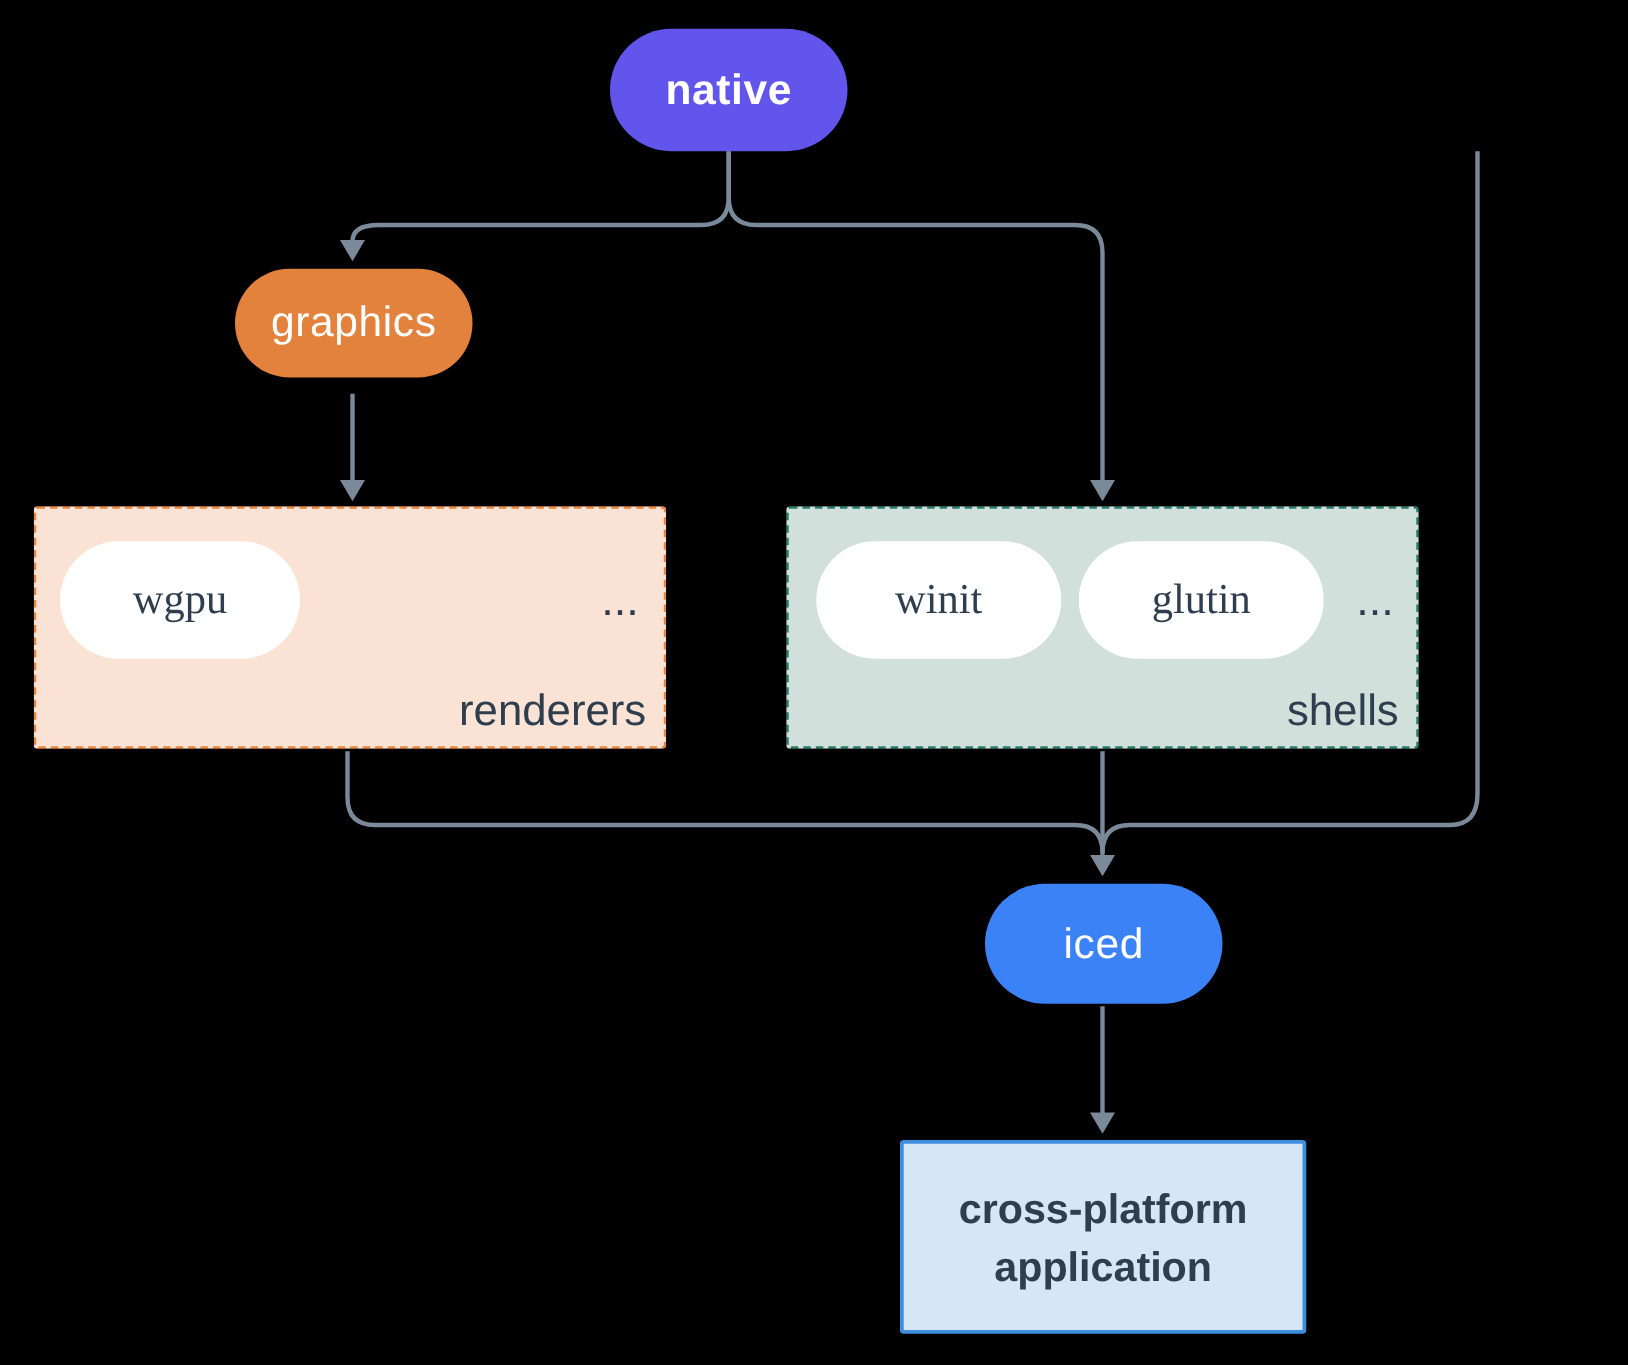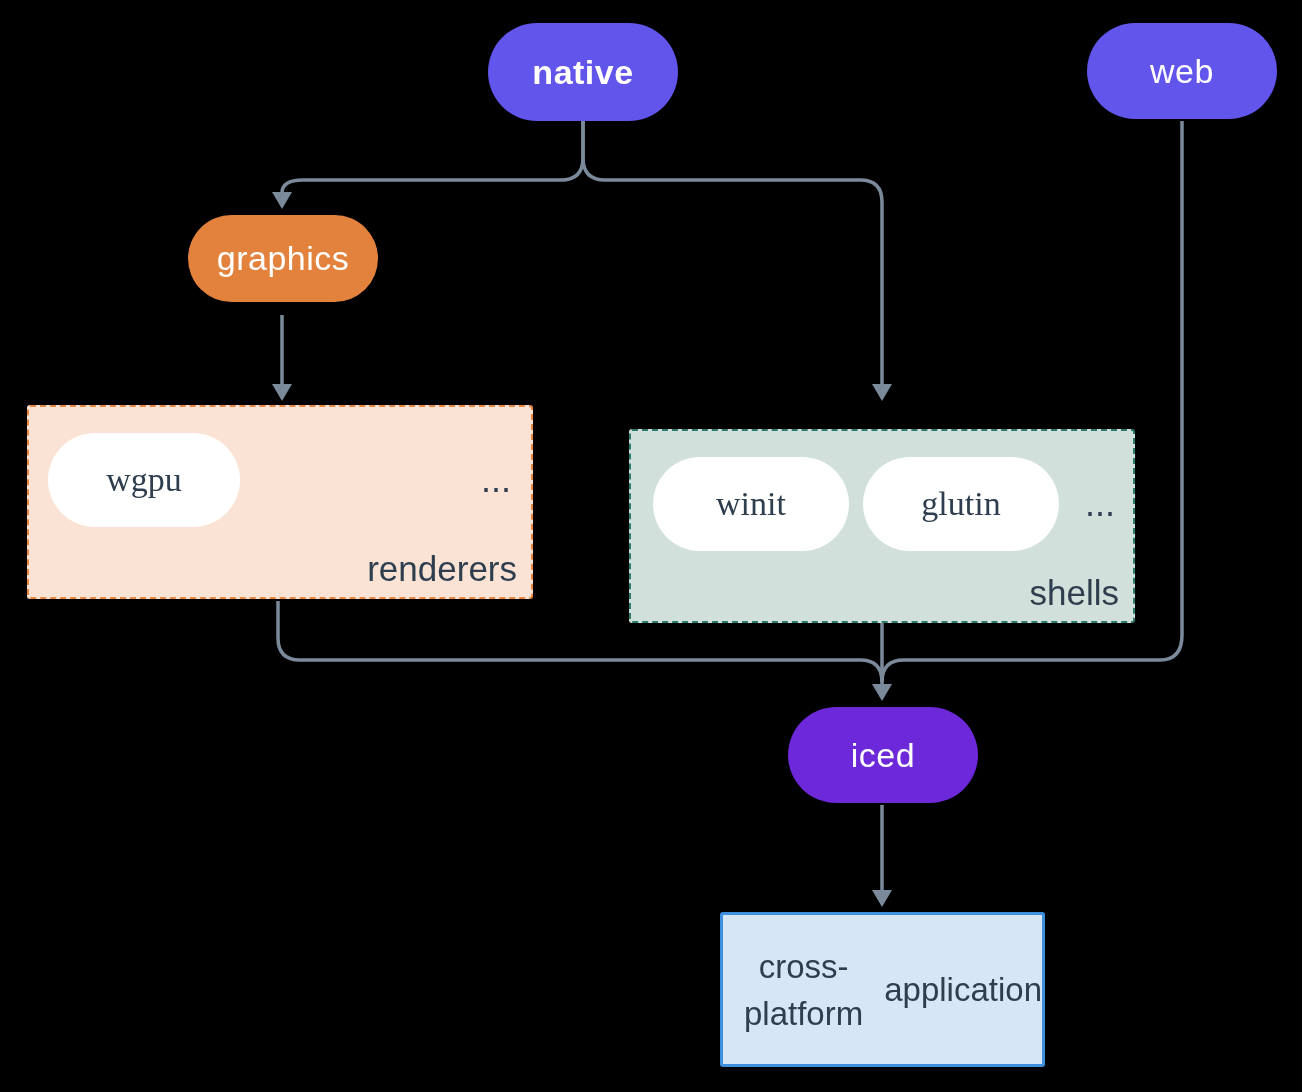--- a/index.html
+++ b/index.html
@@ -35,42 +35,41 @@
     align-items: center;
     justify-content: center;
     border-radius: 50px;
     color: #ffffff;
     font-size: 34px;
     font-weight: 500;
     letter-spacing: 0.5px;
   }
   .pill.purple { background: #6155ec; }
   .pill.orange { background: #e2823d; }
-  .pill.blue   { background: #6d28d9; }
+  .pill.blue   { background: #3b82f6; }
 
   .pill-native   { left: 488px; top: 23px;  width: 190px; height: 98px; font-weight: bold; }
   .pill-web      { left: 1087px; top: 23px; width: 190px; height: 96px; }
   .pill-graphics { left: 188px; top: 215px; width: 190px; height: 87px; }
   .pill-iced     { left: 788px; top: 707px; width: 190px; height: 96px; }
 
   .group {
     position: absolute;
     border-radius: 3px;
     box-sizing: border-box;
   }
   .group-renderers {
     left: 27px; top: 405px; width: 506px; height: 194px;
     background: #fae3d4;
     border: 2px dashed #e8873f;
   }
   .group-shells {
     left: 629px; top: 405px; width: 506px; height: 194px;
     background: #d1e0da;
     border: 2px dashed #2c7c6e;
-    margin-top: 24px;
   }
   .group .inner-pill {
     position: absolute;
     top: 26px;
     height: 94px;
     background: #ffffff;
     border-radius: 47px;
     display: flex;
     align-items: center;
     justify-content: center;
@@ -106,26 +105,26 @@
     font-weight: 500;
   }
   .app-box {
     position: absolute;
     left: 720px; top: 912px; width: 325px; height: 155px;
     box-sizing: border-box;
     background: #d7e6f7;
     border: 3px solid #3f8fdf;
     border-radius: 3px;
     display: flex;
-    flex-direction: row;
+    flex-direction: column;
     align-items: center;
     justify-content: center;
     color: #2e3e4e;
     font-size: 33px;
-    font-weight: 400;
+    font-weight: 700;
     line-height: 47px;
     text-align: center;
   }
 </style>
 </head>
 <body>
 
 <div class="canvas">
 
   <svg class="connectors" viewBox="0 0 1302 1092" aria-hidden="true">
@@ -147,23 +146,20 @@
     <polygon points="872,684 892,684 882,701"></polygon>
 
     <path d="M882,805 V891"></path>
     <polygon points="872,890 892,890 882,907"></polygon>
   </svg>
 
   <div class="pill purple pill-native">
     <span>native</span>
   </div>
 
-  <div class="pill purple pill-web">
-    <span>web</span>
-  </div>
 
   <div class="pill orange pill-graphics">
     <span>graphics</span>
   </div>
 
   <div class="group group-renderers">
     <div class="inner-pill p1">
       <span>wgpu</span>
     </div>
     <div class="ellipsis">...</div>

